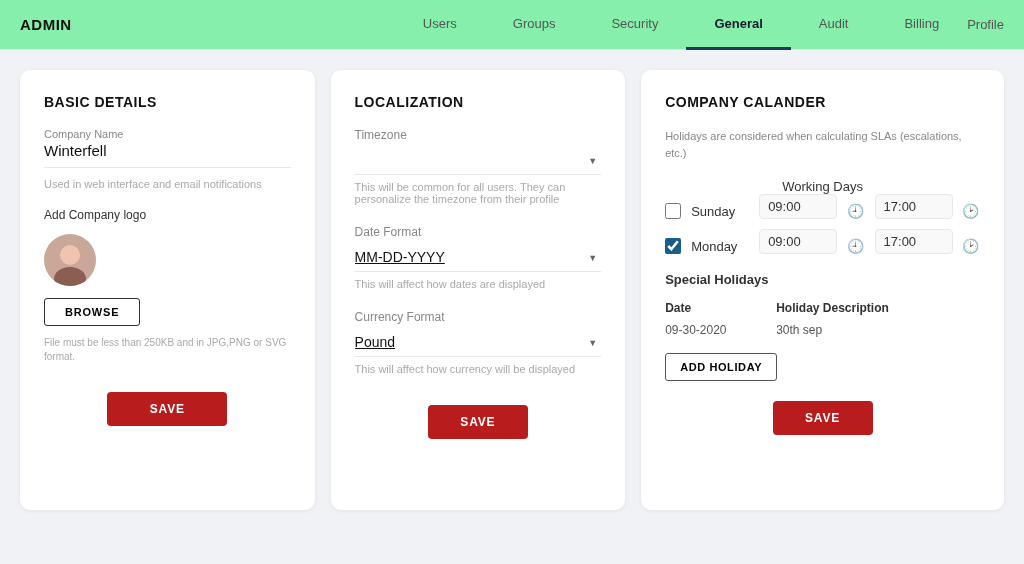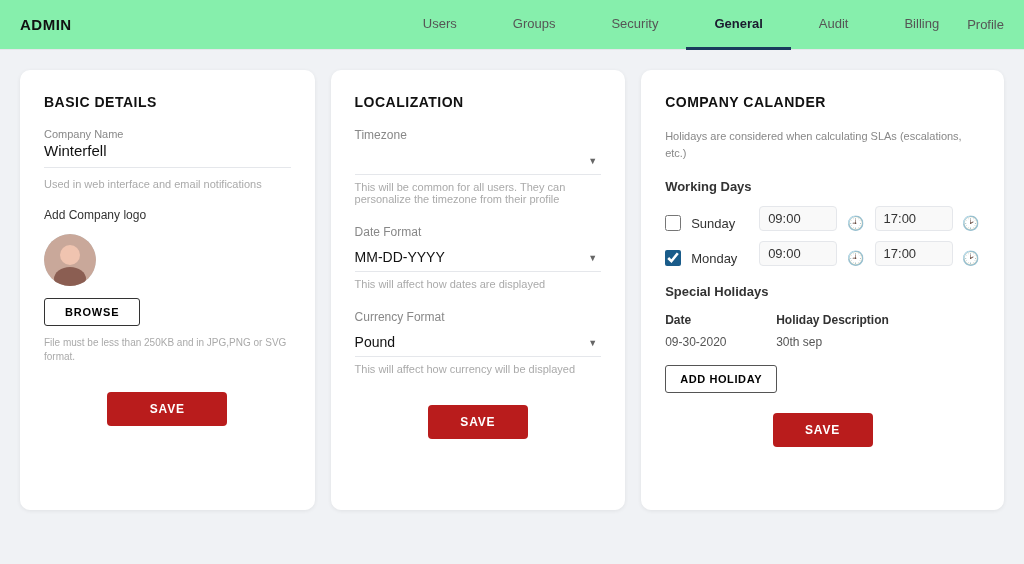--- a/index.html
+++ b/index.html
@@ -173,20 +173,21 @@
       border: none;
       border-bottom: 1px solid #e5e7eb;
       padding: 6px 0;
       font-size: 14px;
       color: #111;
       background: transparent;
       cursor: pointer;
       appearance: none;
       -webkit-appearance: none;
       outline: none;
+      text-decoration: underline;
     }
     .select-wrapper {
       position: relative;
       margin-bottom: 4px;
     }
     .select-wrapper::after {
       content: '▼';
       font-size: 9px;
       color: #666;
       position: absolute;
@@ -217,23 +218,24 @@
       min-height: 440px;
     }
     .calendar-subtitle {
       font-size: 11px;
       color: #888;
       margin-bottom: 18px;
       line-height: 1.5;
     }
     .working-days-title {
       font-size: 13px;
-      font-weight: 700;
-      color: #333;
-      margin-bottom: 12px;
+      font-weight: 400;
+      color: #333;
+      margin-bottom: 0;
+      text-align: center;
     }
     .day-row {
       display: flex;
       align-items: flex-end;
       gap: 10px;
       margin-bottom: 10px;
     }
     .day-checkbox {
       width: 16px;
       height: 16px;

